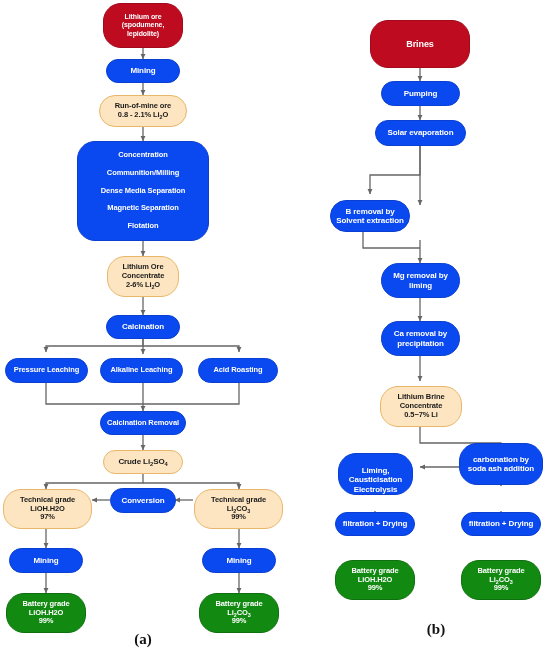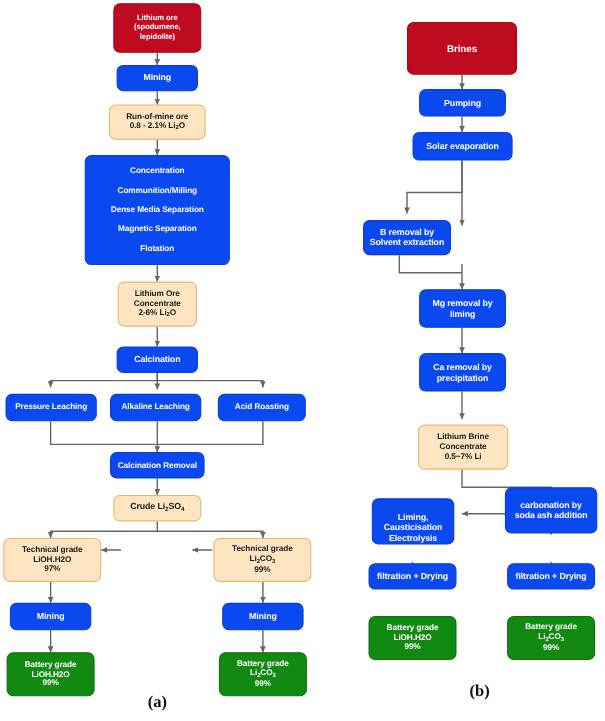--- a/index.html
+++ b/index.html
@@ -6,21 +6,21 @@
   html,body{margin:0;padding:0;background:#ffffff;}
   body{
     font-family:"Liberation Sans", sans-serif;
     width:550px;height:655px;position:relative;overflow:hidden;
   }
   #canvas{position:absolute;left:0;top:0;width:550px;height:655px;}
   svg.wires{position:absolute;left:0;top:0;width:550px;height:655px;pointer-events:none;}
   .node{
     position:absolute;box-sizing:border-box;
     display:flex;flex-direction:column;align-items:center;justify-content:center;
-    text-align:center;border-radius:6px;line-height:1.18;
+    text-align:center;border-radius:18px;line-height:1.18;
     font-weight:bold;letter-spacing:-0.1px;
   }
   .node .ln{display:block;width:100%;}
   .n-blue{background:#0a48f0;border:1px solid #0a3fd0;color:#ffffff;}
   .n-red{background:#be0b20;border:1px solid #a00a1b;color:#ffffff;}
   .n-green{background:#128a12;border:1px solid #0e700e;color:#ffffff;}
   .n-cream{background:#fce5c0;border:1px solid #e8b76a;color:#1a1a1a;}
   .f7{font-size:7px;}
   .f75{font-size:7.5px;}
   .f8{font-size:8px;}
@@ -150,20 +150,23 @@
   <div class="node n-cream f8" style="left:103px;top:450px;width:80px;height:24px;">
     <span class="ln">Crude Li<sub>2</sub>SO<sub>4</sub></span>
   </div>
 
   <div class="node n-cream f75" style="left:3px;top:489px;width:89px;height:40px;">
     <span class="ln">Technical grade</span>
     <span class="ln">LiOH.H2O</span>
     <span class="ln">97%</span>
   </div>
 
+  <div class="node n-blue f8" style="left:110px;top:488px;width:66px;height:25px;">
+    <span class="ln">Conversion</span>
+  </div>
 
   <div class="node n-cream f75" style="left:194px;top:489px;width:89px;height:40px;">
     <span class="ln">Technical grade</span>
     <span class="ln">Li<sub>2</sub>CO<sub>3</sub></span>
     <span class="ln">99%</span>
   </div>
 
   <div class="node n-blue f8" style="left:9px;top:548px;width:74px;height:25px;">
     <span class="ln">Mining</span>
   </div>

